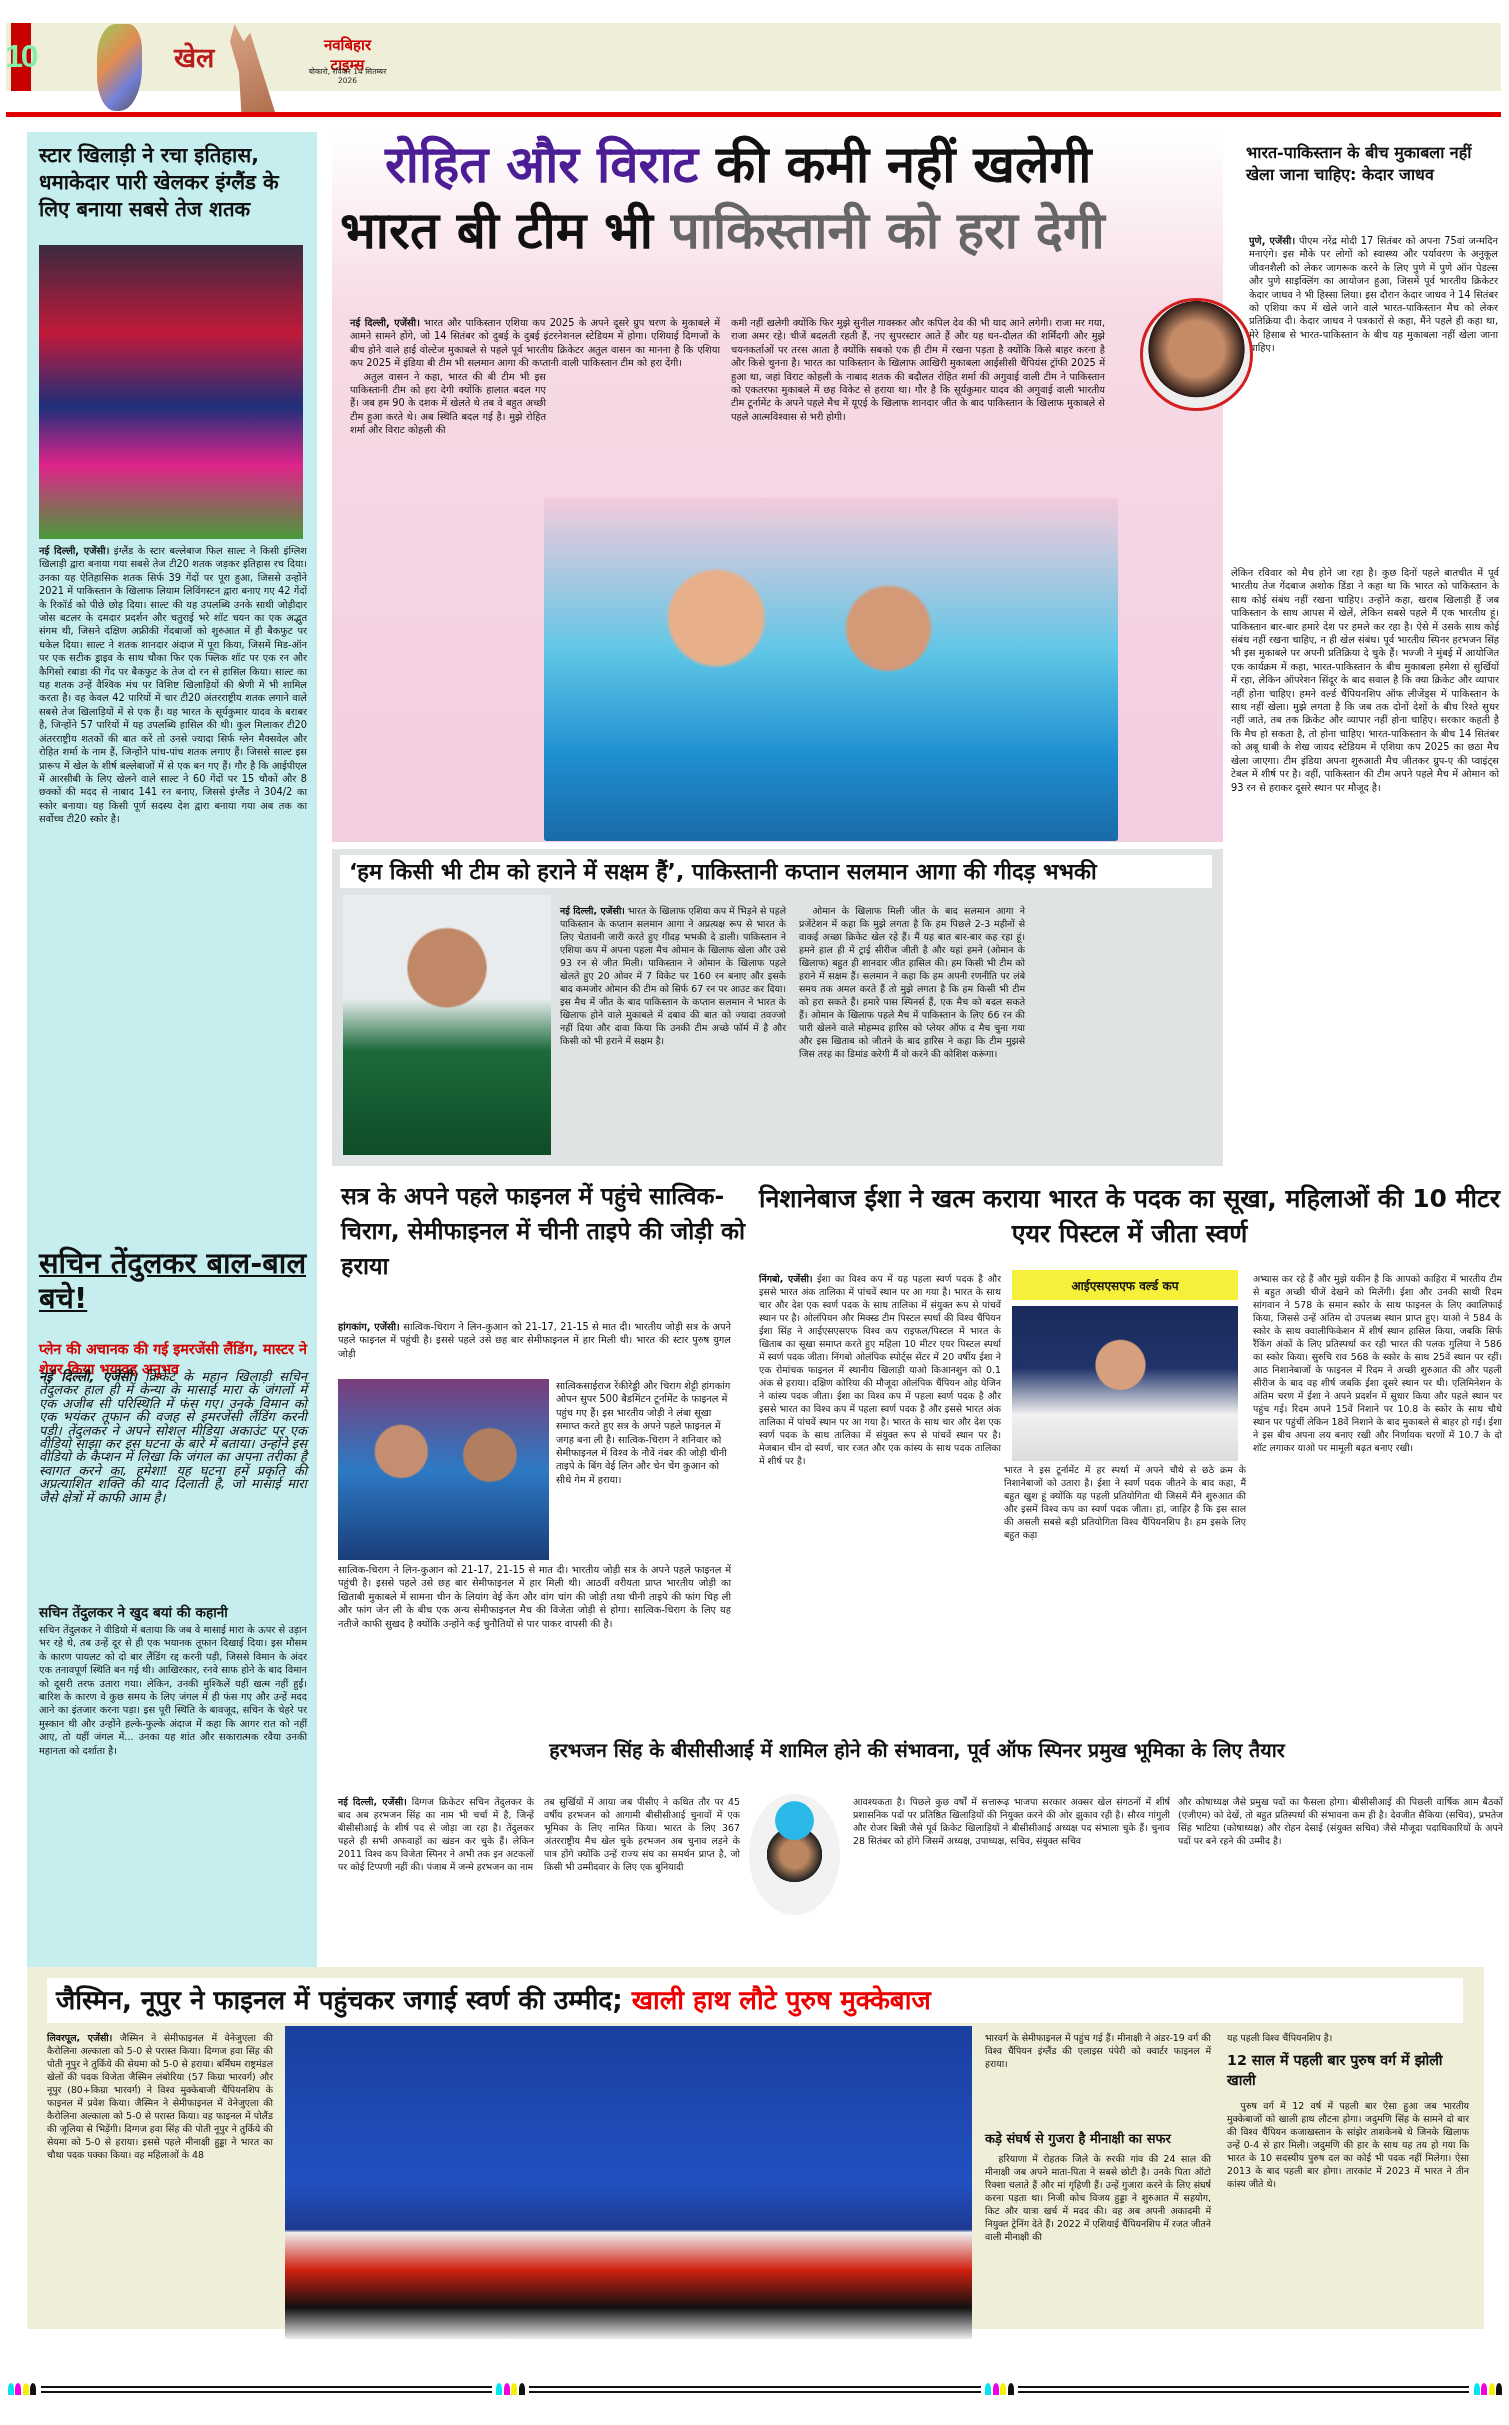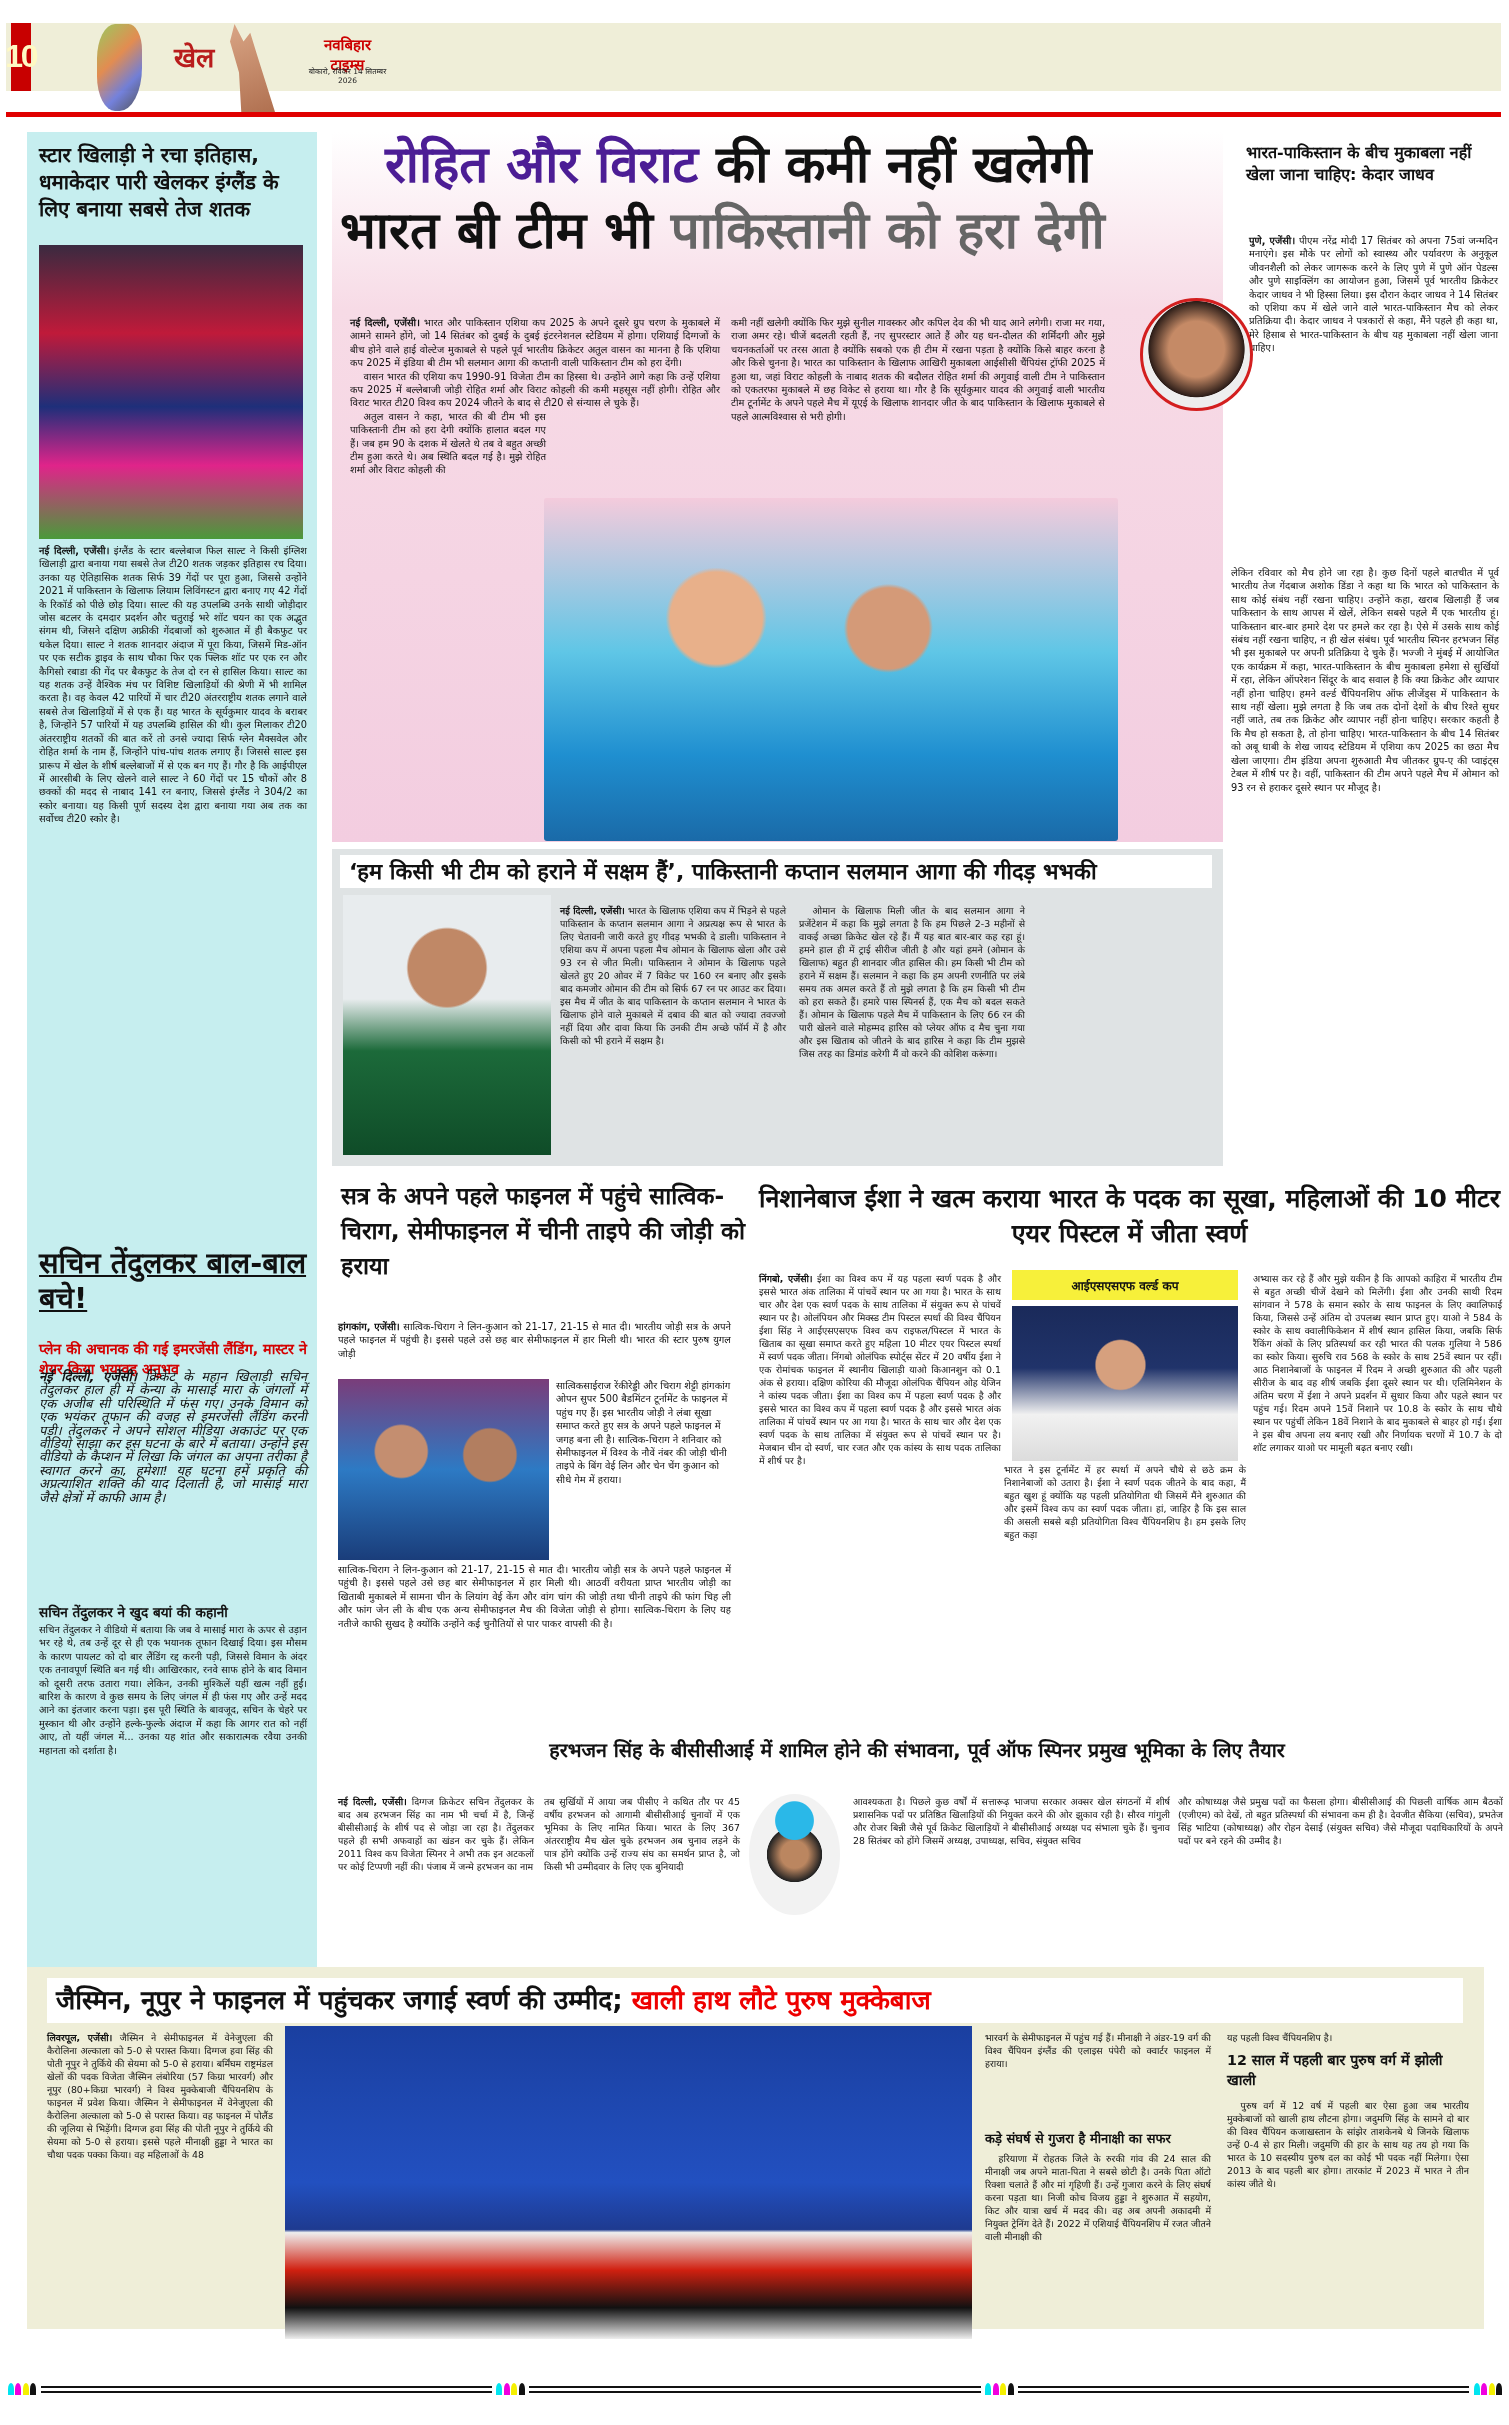--- a/index.html
+++ b/index.html
@@ -1,19 +1,19 @@
 <!DOCTYPE html>
 <html style="font-size:12px"><head>
 <meta charset="utf-8">
 <style>
   * { box-sizing: border-box; margin: 0; padding: 0; }
   body { width: 1510px; height: 2426px; background: #ffffff; font-family: "DejaVu Sans", sans-serif; color: #111; position: relative; overflow: hidden; }
   .abs { position: absolute; }
   .masthead { left: 6px; top: 22.6px; width: 1495px; height: 68px; background: #efeed8; }
-  .page-no { left: 10.6px; top: 22.6px; width: 20.4px; height: 68px; background: #c80000; color: #fef9c3; font-family: "Liberation Sans", sans-serif; font-weight: bold; font-size: 32px; display:flex; align-items:center; justify-content:center; letter-spacing:-2.3px; }
+  .page-no { left: 10.6px; top: 22.6px; width: 20.4px; height: 68px; background: #c80000; color: #86efac; font-family: "Liberation Sans", sans-serif; font-weight: bold; font-size: 32px; display:flex; align-items:center; justify-content:center; letter-spacing:-2.3px; }
   .map-art { left: 97px; top: 24px; width: 45px; height: 87px; background: linear-gradient(135deg,#8bc34a,#e07b39 40%,#5b6bd6 70%,#333); border-radius: 40% 30% 50% 40%; opacity: .85; }
   .section-title { left: 174px; top: 30px; width: 30px; height: 53px; color: #b91c1c; font-weight: bold; font-size: 27px; display:flex; align-items:center; }
   .statue { left: 230px; top: 24px; width: 45px; height: 88px; background: linear-gradient(160deg,#d9a585,#b07050); clip-path: polygon(10% 0,30% 20%,45% 10%,60% 35%,100% 100%,25% 100%,20% 55%,0 20%); }
   .brand { left: 310px; top: 34px; width: 75px; text-align:center; color:#cc0000; font-weight:bold; font-size: 15px; }
   .dateline { left: 302px; top: 66px; width: 91px; text-align:center; font-size: 7.5px; color:#222; }
   .red-rule { left: 6px; top: 112px; width: 1495px; height: 5.3px; background: #e00000; }
 
   .cyan-col { left: 27px; top: 132px; width: 290px; height: 1835px; background: #c6eeef; }
   .h-left { left: 39px; top: 142px; width: 272px; font-weight: bold; font-size: 20.4px; line-height: 27px; color:#111; }
   .img-batsman { left: 39px; top: 245px; width: 264px; height: 294px; background: linear-gradient(180deg,#3a2a40 0%,#c01a3a 30%,#1e2f7a 55%,#e0248a 75%,#4a9a3a 100%); }
@@ -106,21 +106,20 @@
 <h3 class="abs sub-sachin">प्लेन की अचानक की गई इमरजेंसी लैंडिंग, मास्टर ने शेयर किया भयावह अनुभव</h3>
 <p class="abs body-sachin"><span class="bold-lead">नई दिल्ली, एजेंसी।</span> <span>क्रिकेट के महान खिलाड़ी सचिन तेंदुलकर हाल ही में केन्या के मासाई मारा के जंगलों में एक अजीब सी परिस्थिति में फंस गए। उनके विमान को एक भयंकर तूफान की वजह से इमरजेंसी लैंडिंग करनी पड़ी। तेंदुलकर ने अपने सोशल मीडिया अकाउंट पर एक वीडियो साझा कर इस घटना के बारे में बताया। उन्होंने इस वीडियो के कैप्शन में लिखा कि जंगल का अपना तरीका है स्वागत करने का, हमेशा! यह घटना हमें प्रकृति की अप्रत्याशित शक्ति की याद दिलाती है, जो मासाई मारा जैसे क्षेत्रों में काफी आम है।</span></p>
 <h4 class="abs subh-sachin2">सचिन तेंदुलकर ने खुद बयां की कहानी</h4>
 <p class="abs body-sachin2">सचिन तेंदुलकर ने वीडियो में बताया कि जब वे मासाई मारा के ऊपर से उड़ान भर रहे थे, तब उन्हें दूर से ही एक भयानक तूफान दिखाई दिया। इस मौसम के कारण पायलट को दो बार लैंडिंग रद्द करनी पड़ी, जिससे विमान के अंदर एक तनावपूर्ण स्थिति बन गई थी। आखिरकार, रनवे साफ होने के बाद विमान को दूसरी तरफ उतारा गया। लेकिन, उनकी मुश्किलें यहीं खत्म नहीं हुईं। बारिश के कारण वे कुछ समय के लिए जंगल में ही फंस गए और उन्हें मदद आने का इंतजार करना पड़ा। इस पूरी स्थिति के बावजूद, सचिन के चेहरे पर मुस्कान थी और उन्होंने हल्के-फुल्के अंदाज में कहा कि आगर रात को नहीं आए, तो यहीं जंगल में... उनका यह शांत और सकारात्मक रवैया उनकी महानता को दर्शाता है।</p>
 
 <div class="abs pink-panel"></div>
 <h1 class="abs h-main1"><span class="red">रोहित और विराट</span> <span>की कमी नहीं खलेगी</span></h1>
 <h1 class="abs h-main2"><span>भारत बी टीम भी</span> <span class="grey">पाकिस्तानी को हरा देगी</span></h1>
 <div class="abs body-main-a">
   <p><span class="bold-lead">नई दिल्ली, एजेंसी।</span> <span>भारत और पाकिस्तान एशिया कप 2025 के अपने दूसरे ग्रुप चरण के मुकाबले में आमने सामने होंगे, जो 14 सितंबर को दुबई के दुबई इंटरनेशनल स्टेडियम में होगा। एशियाई दिग्गजों के बीच होने वाले हाई वोल्टेज मुकाबले से पहले पूर्व भारतीय क्रिकेटर अतुल वासन का मानना है कि एशिया कप 2025 में इंडिया बी टीम भी सलमान आगा की कप्तानी वाली पाकिस्तान टीम को हरा देंगी।</span></p>
-  <p class="para-indent">वासन भारत की एशिया कप 1990-91 विजेता टीम का हिस्सा थे। उन्होंने आगे कहा कि उन्हें एशिया कप 2025 में बल्लेबाजी जोड़ी रोहित शर्मा और विराट कोहली की कमी महसूस नहीं होगी। रोहित और विराट भारत टी20 विश्व कप 2024 जीतने के बाद से टी20 से संन्यास ले चुके हैं।</p>
   <p class="para-indent" style="width:196px">अतुल वासन ने कहा, भारत की बी टीम भी इस पाकिस्तानी टीम को हरा देगी क्योंकि हालात बदल गए हैं। जब हम 90 के दशक में खेलते थे तब वे बहुत अच्छी टीम हुआ करते थे। अब स्थिति बदल गई है। मुझे रोहित शर्मा और विराट कोहली की</p>
 </div>
 <p class="abs body-main-b">कमी नहीं खलेगी क्योंकि फिर मुझे सुनील गावस्कर और कपिल देव की भी याद आने लगेगी। राजा मर गया, राजा अमर रहे। चीजें बदलती रहती हैं, नए सुपरस्टार आते हैं और यह धन-दौलत की शर्मिंदगी और मुझे चयनकर्ताओं पर तरस आता है क्योंकि सबको एक ही टीम में रखना पड़ता है क्योंकि किसे बाहर करना है और किसे चुनना है। भारत का पाकिस्तान के खिलाफ आखिरी मुकाबला आईसीसी चैंपियंस ट्रॉफी 2025 में हुआ था, जहां विराट कोहली के नाबाद शतक की बदौलत रोहित शर्मा की अगुवाई वाली टीम ने पाकिस्तान को एकतरफा मुकाबले में छह विकेट से हराया था। गौर है कि सूर्यकुमार यादव की अगुवाई वाली भारतीय टीम टूर्नामेंट के अपने पहले मैच में यूएई के खिलाफ शानदार जीत के बाद पाकिस्तान के खिलाफ मुकाबले से पहले आत्मविश्वास से भरी होगी।</p>
 <div class="abs img-rohit-virat"></div>
 
 <h2 class="abs h-right">भारत-पाकिस्तान के बीच मुकाबला नहीं खेला जाना चाहिए: केदार जाधव</h2>
 <p class="abs body-right-a"><span class="bold-lead">पुणे, एजेंसी।</span> <span>पीएम नरेंद्र मोदी 17 सितंबर को अपना 75वां जन्मदिन मनाएंगे। इस मौके पर लोगों को स्वास्थ्य और पर्यावरण के अनुकूल जीवनशैली को लेकर जागरूक करने के लिए पुणे में पुणे ऑन पेडल्स और पुणे साइक्लिंग का आयोजन हुआ, जिसमें पूर्व भारतीय क्रिकेटर केदार जाधव ने भी हिस्सा लिया। इस दौरान केदार जाधव ने 14 सितंबर को एशिया कप में खेले जाने वाले भारत-पाकिस्तान मैच को लेकर प्रतिक्रिया दी। केदार जाधव ने पत्रकारों से कहा, मैंने पहले ही कहा था, मेरे हिसाब से भारत-पाकिस्तान के बीच यह मुकाबला नहीं खेला जाना चाहिए।</span></p>
 <div class="abs img-kedar"></div>
 <p class="abs body-right-b">लेकिन रविवार को मैच होने जा रहा है। कुछ दिनों पहले बातचीत में पूर्व भारतीय तेज गेंदबाज अशोक डिंडा ने कहा था कि भारत को पाकिस्तान के साथ कोई संबंध नहीं रखना चाहिए। उन्होंने कहा, खराब खिलाड़ी हैं जब पाकिस्तान के साथ आपस में खेलें, लेकिन सबसे पहले मैं एक भारतीय हूं। पाकिस्तान बार-बार हमारे देश पर हमले कर रहा है। ऐसे में उसके साथ कोई संबंध नहीं रखना चाहिए, न ही खेल संबंध। पूर्व भारतीय स्पिनर हरभजन सिंह भी इस मुकाबले पर अपनी प्रतिक्रिया दे चुके हैं। भज्जी ने मुंबई में आयोजित एक कार्यक्रम में कहा, भारत-पाकिस्तान के बीच मुकाबला हमेशा से सुर्खियों में रहा, लेकिन ऑपरेशन सिंदूर के बाद सवाल है कि क्या क्रिकेट और व्यापार नहीं होना चाहिए। हमने वर्ल्ड चैंपियनशिप ऑफ लीजेंड्स में पाकिस्तान के साथ नहीं खेला। मुझे लगता है कि जब तक दोनों देशों के बीच रिश्ते सुधर नहीं जाते, तब तक क्रिकेट और व्यापार नहीं होना चाहिए। सरकार कहती है कि मैच हो सकता है, तो होना चाहिए। भारत-पाकिस्तान के बीच 14 सितंबर को अबू धाबी के शेख जायद स्टेडियम में एशिया कप 2025 का छठा मैच खेला जाएगा। टीम इंडिया अपना शुरुआती मैच जीतकर ग्रुप-ए की प्वाइंट्स टेबल में शीर्ष पर है। वहीं, पाकिस्तान की टीम अपने पहले मैच में ओमान को 93 रन से हराकर दूसरे स्थान पर मौजूद है।</p>
 

